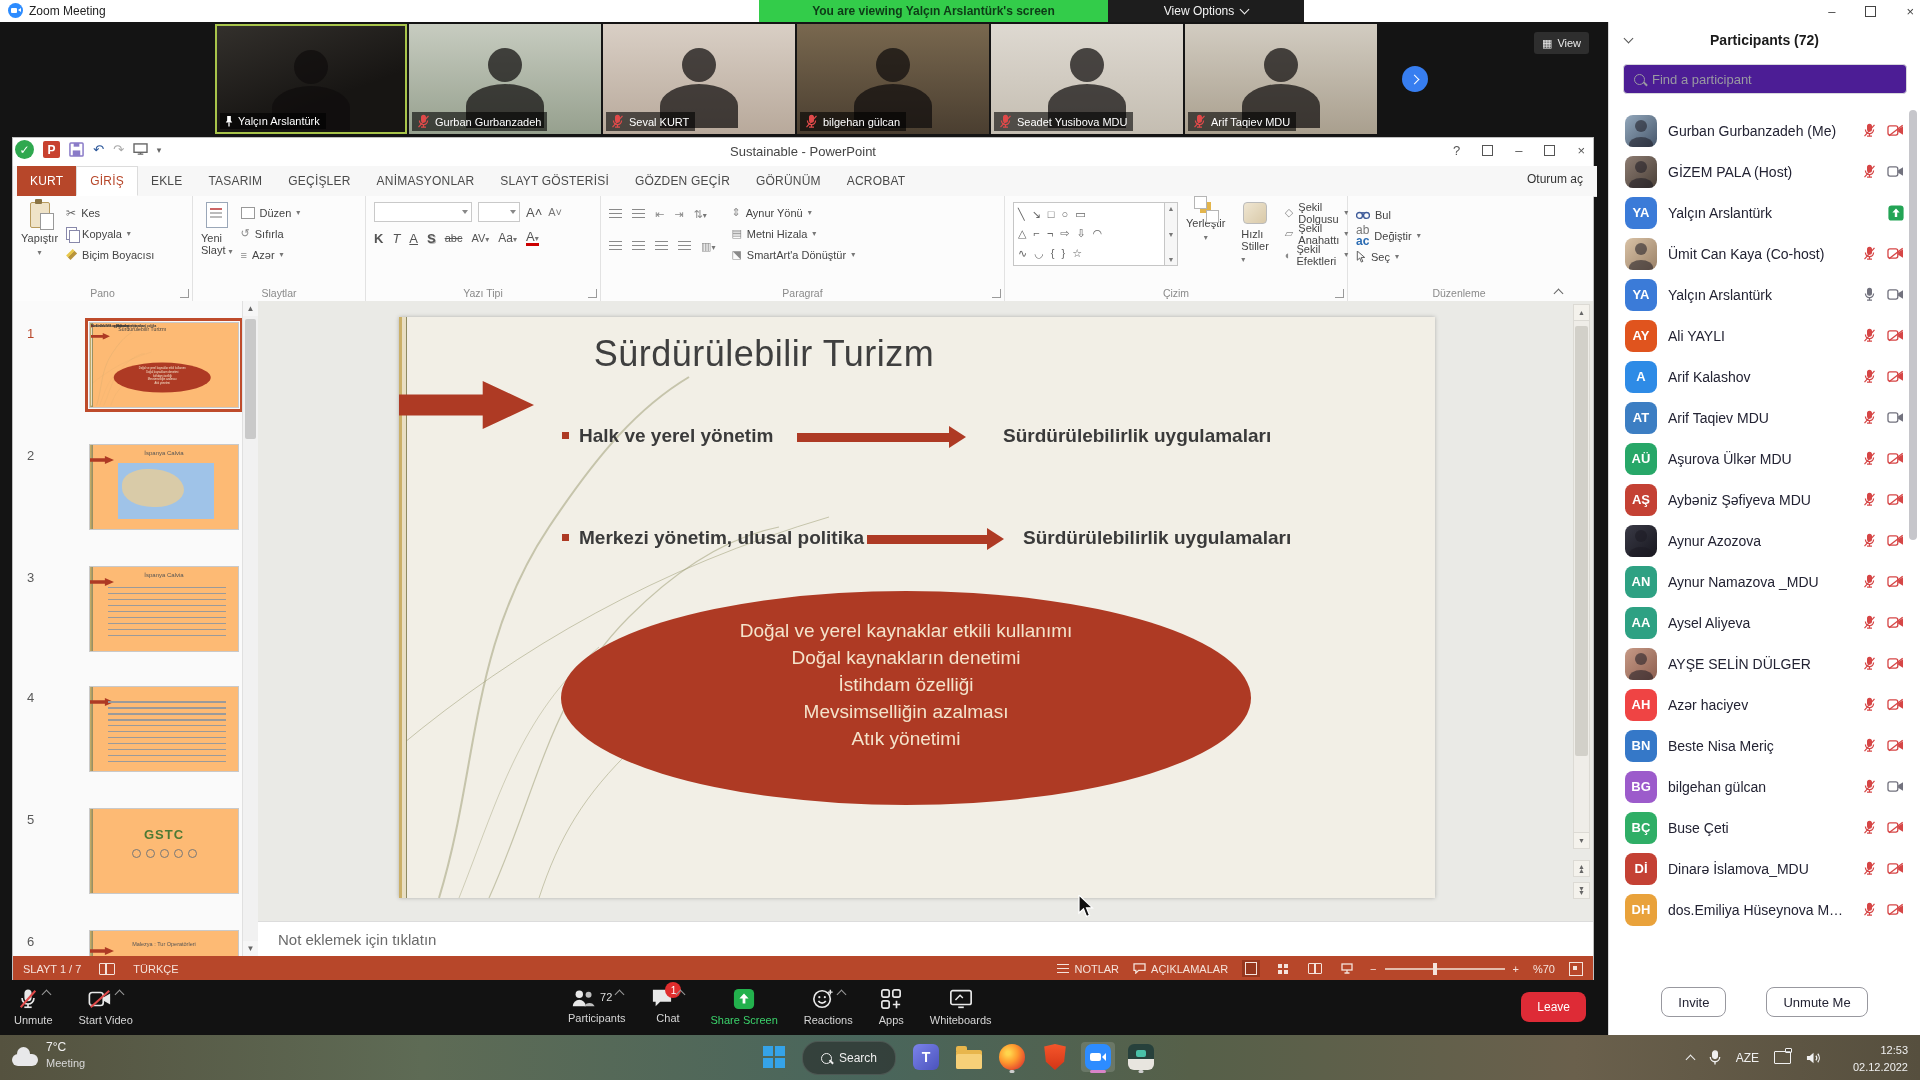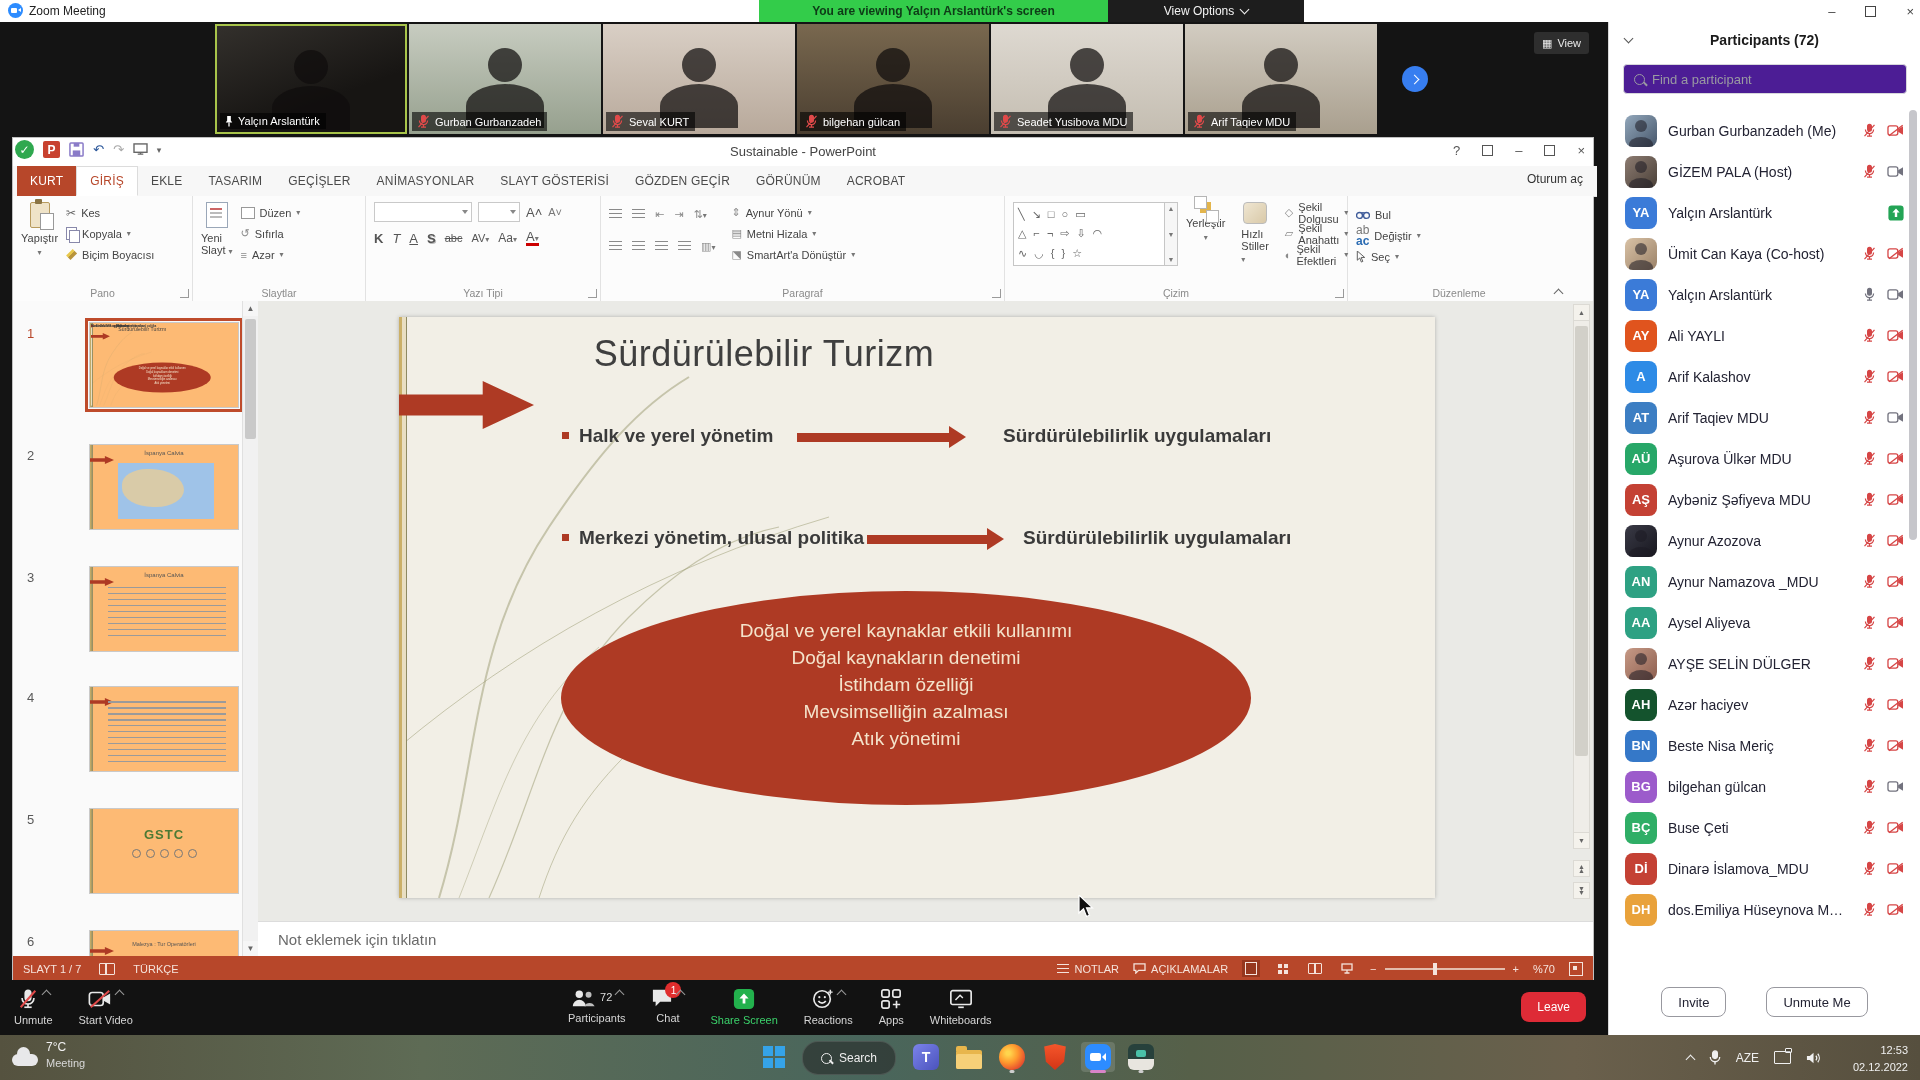--- a/index.html
+++ b/index.html
@@ -1159,21 +1159,21 @@
               <line x1="4" y1="21" x2="20" y2="3" stroke="#D64646" stroke-width="2"></line>
             </svg>
             <svg width="17" height="13" viewBox="0 0 26 18">
               <rect x="1.5" y="2" width="15" height="14" rx="3" fill="none" stroke="#D64646" stroke-width="2"></rect>
               <path d="M17 7 L24.5 2.5 V15.5 L17 11 Z" fill="#D64646"></path>
               <line x1="3" y1="17" x2="24" y2="1" stroke="#D64646" stroke-width="2"></line>
             </svg>
           </span>
         </div>
         <div class="prow">
-          <span class="av" style="background:#14532d">AH</span>
+          <span class="av" style="background:#ef4444">AH</span>
           <span class="pname">Azər haciyev</span>
     <span class="picons">
             <svg width="15" height="15" viewBox="0 0 24 24">
               <g fill="none" stroke="#D64646" stroke-width="2">
                 <rect x="9" y="2" width="6" height="11" rx="3" fill="#D64646"></rect>
                 <path d="M5.5 10.5 a6.5 6.5 0 0 0 13 0"></path>
                 <line x1="12" y1="17" x2="12" y2="21"></line>
                 <line x1="8" y1="21" x2="16" y2="21"></line>
               </g>
               <line x1="4" y1="21" x2="20" y2="3" stroke="#D64646" stroke-width="2"></line>

